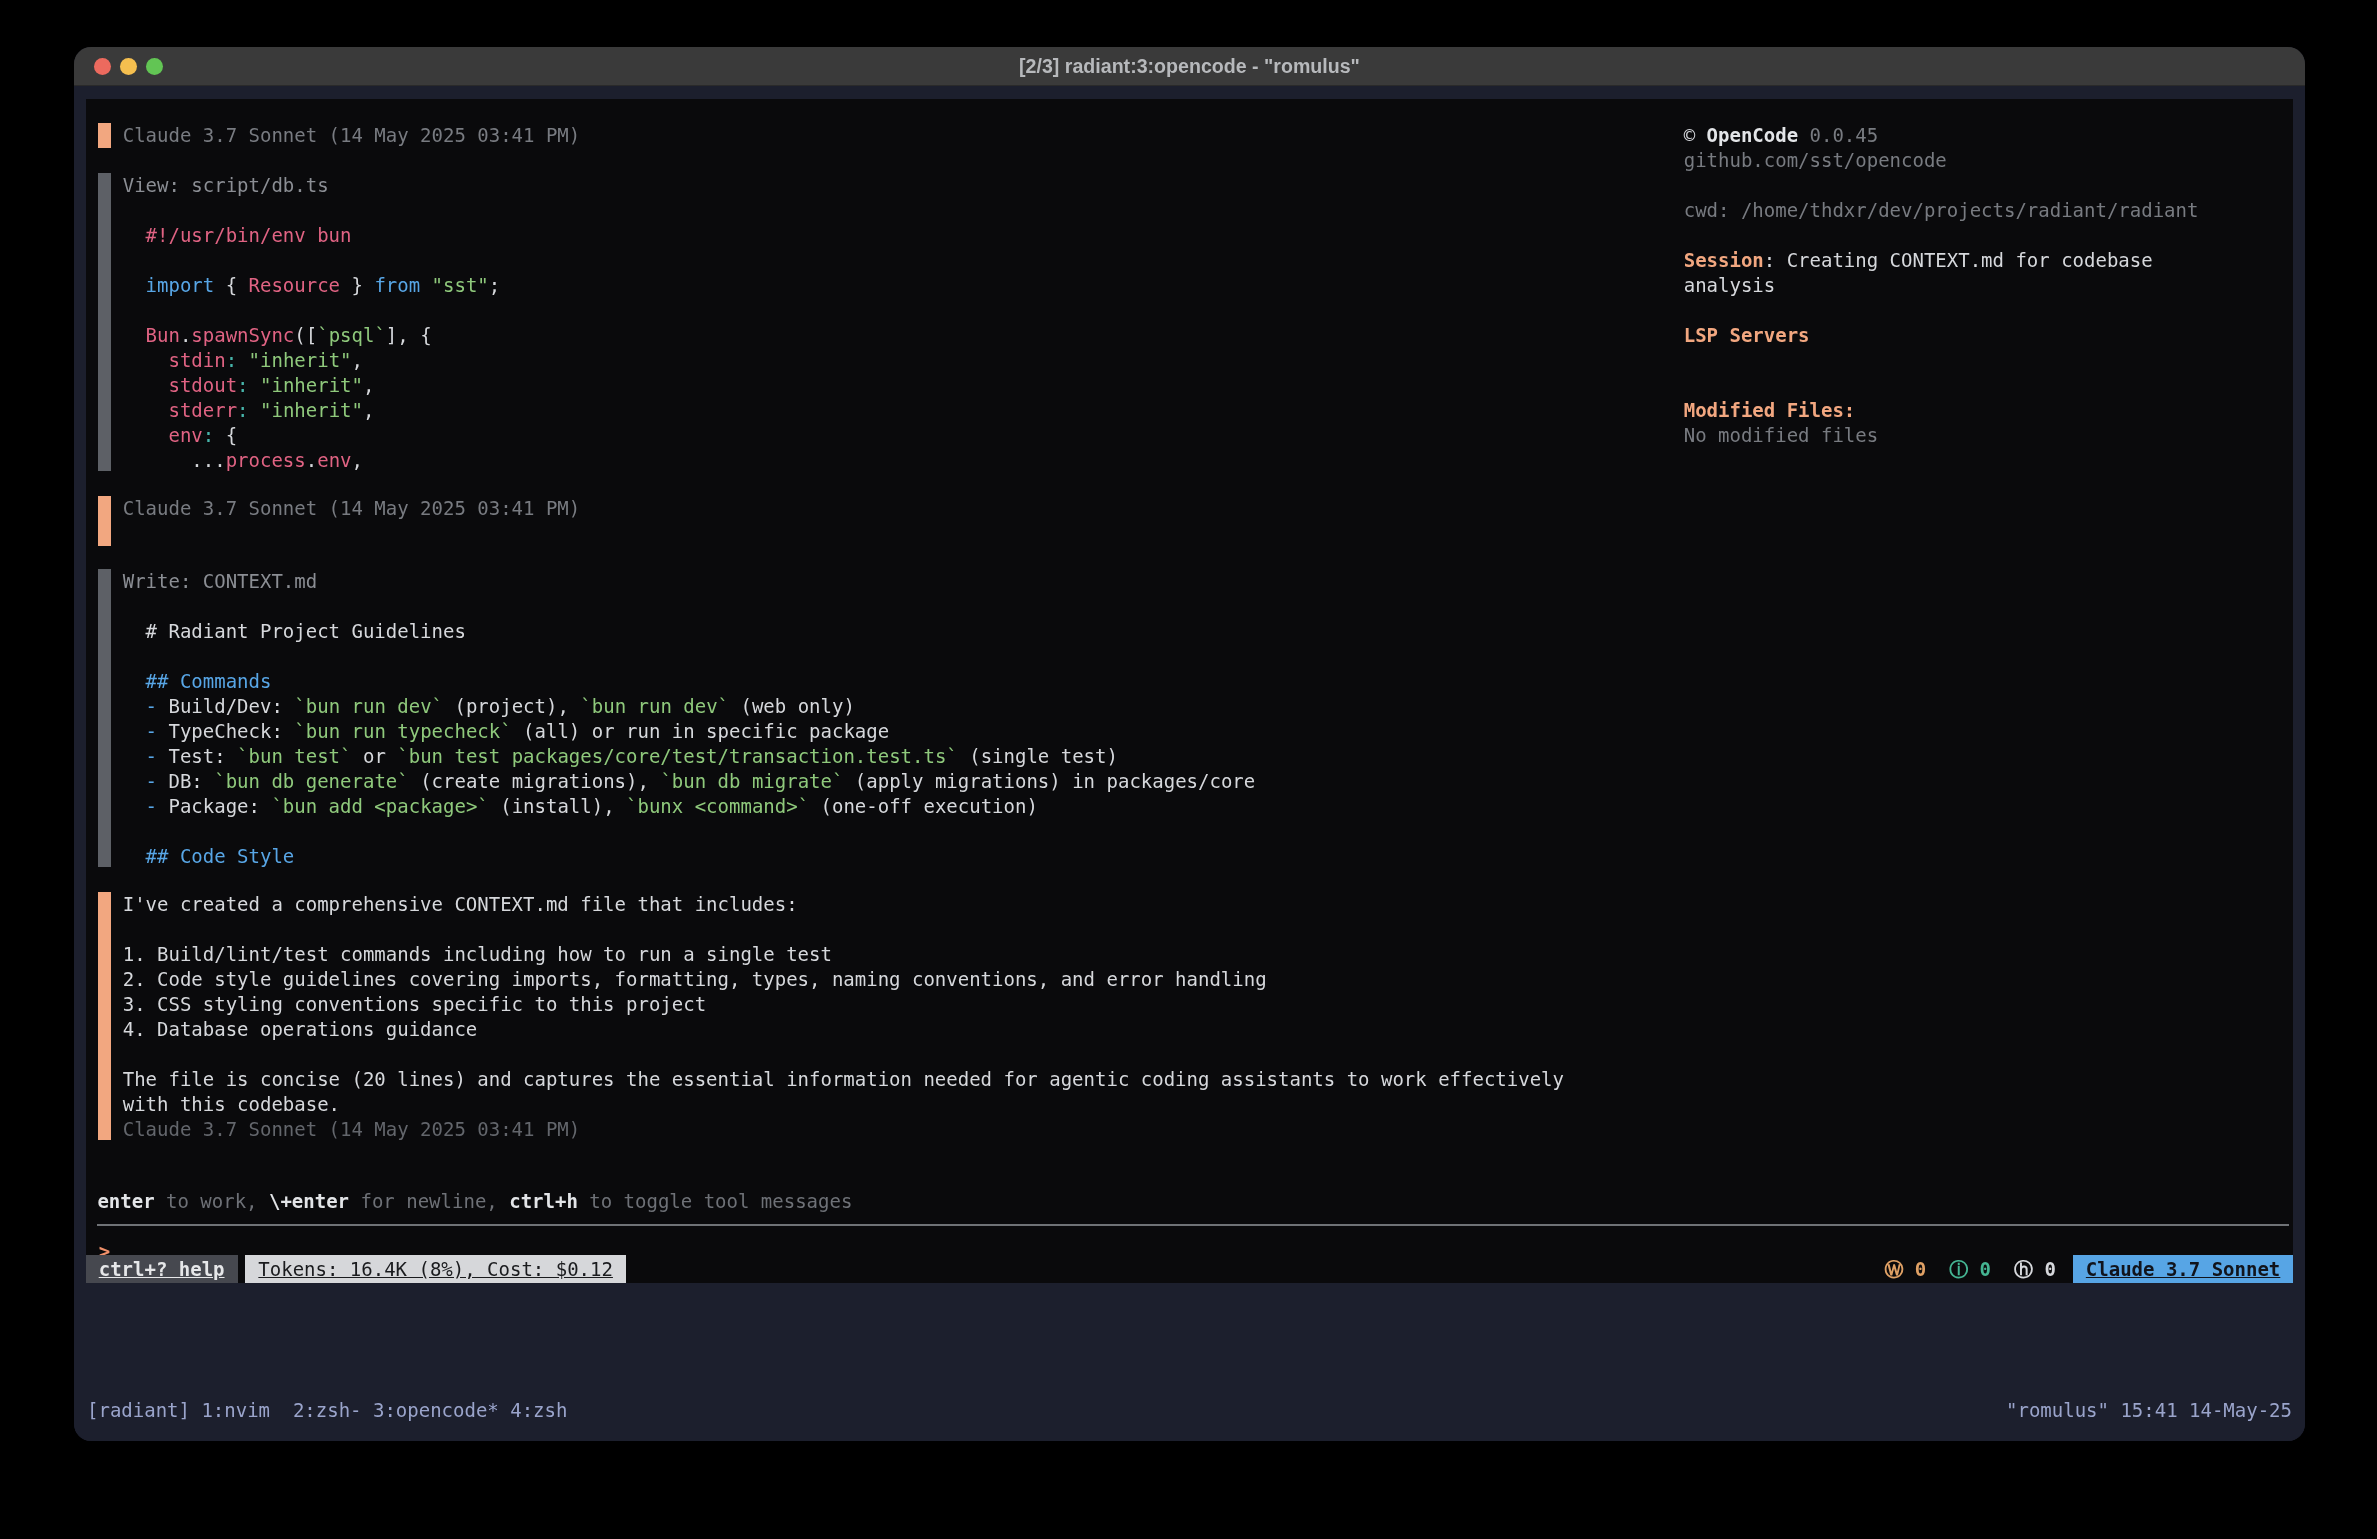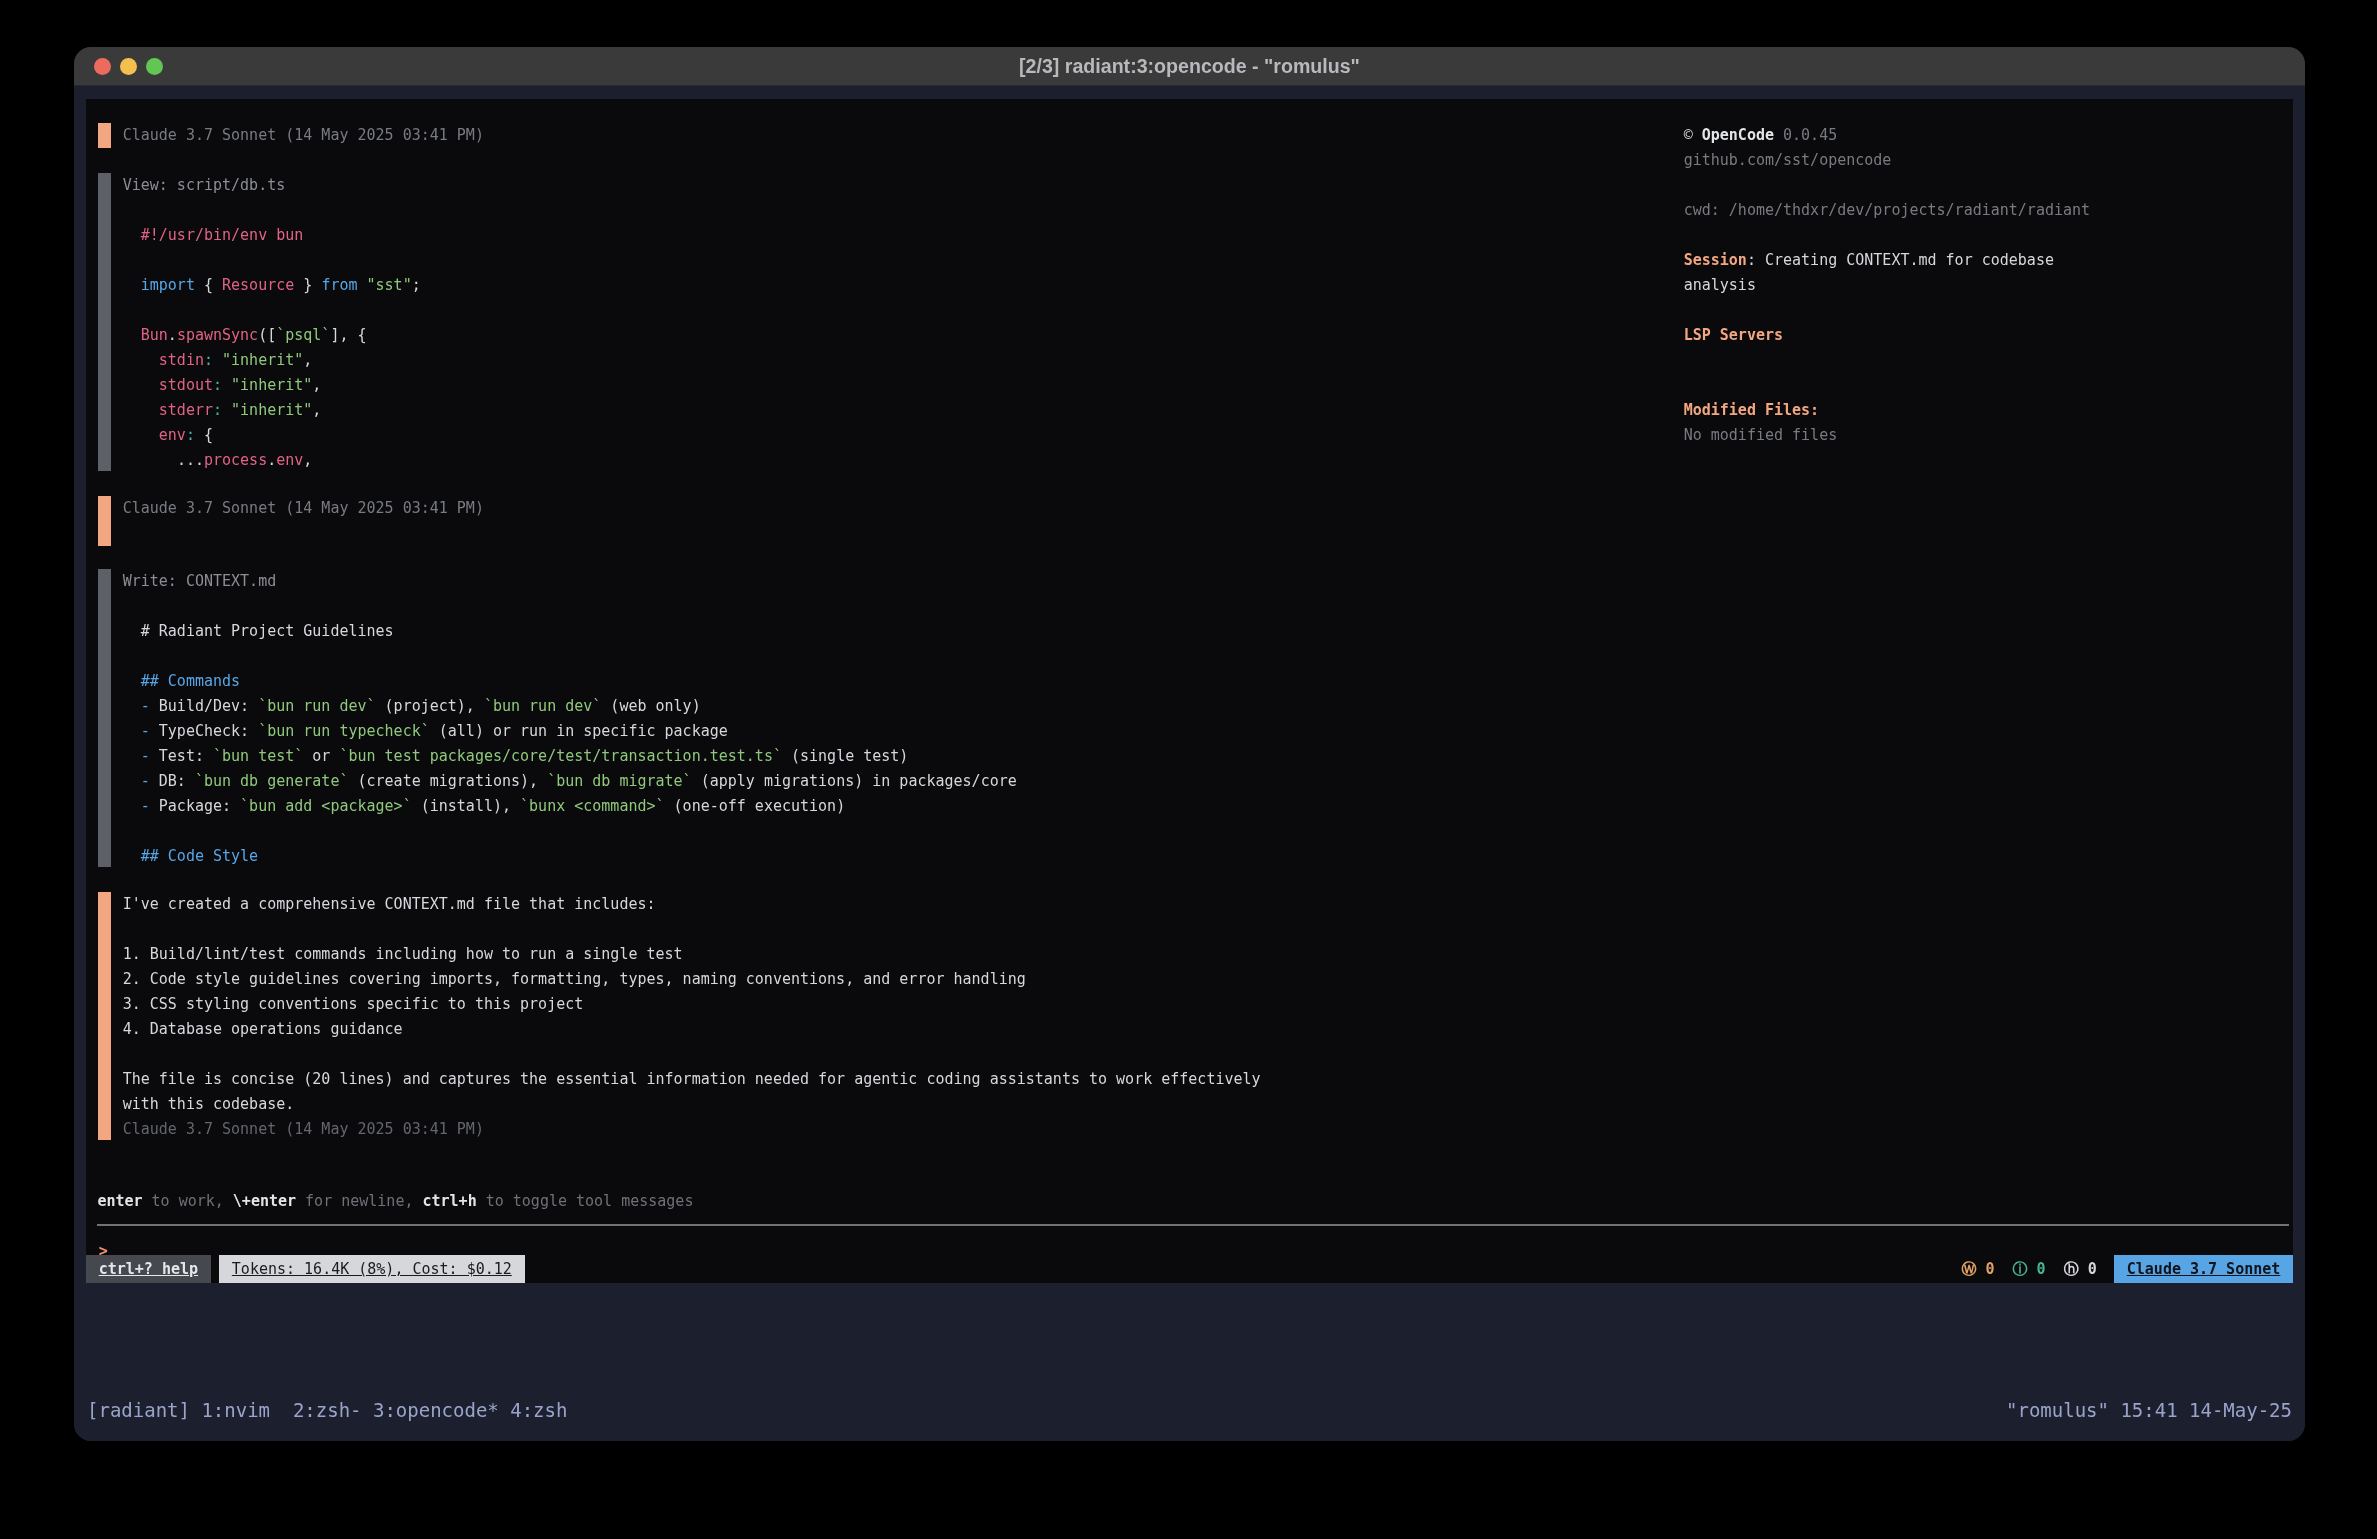--- a/index.html
+++ b/index.html
@@ -16,21 +16,21 @@
   .tl{position:absolute;top:11px;width:17px;height:17px;border-radius:50%;}
   .tl.red{left:20px;background:#ec6a5e;}
   .tl.yellow{left:46px;background:#f5bf4f;}
   .tl.green{left:72px;background:#62c554;}
   .title{
     position:absolute;left:0;right:0;top:0;height:39px;line-height:39px;text-align:center;
     font-family:"Liberation Sans",sans-serif;font-weight:bold;font-size:19.6px;color:#b7b9bc;
   }
   .tui{
     position:absolute;left:11.7px;right:11.7px;top:52px;height:1184px;background:#0a0a0c;
-    font-family:"DejaVu Sans Mono",monospace;font-size:15px;color:#d6d8dc;
+    font-family:"DejaVu Sans Mono",monospace;font-size:19px;color:#d6d8dc;
   }
   .block{position:absolute;left:37px;white-space:pre;}
   .t-line{height:25px;line-height:25px;white-space:pre;}
   .bar{position:absolute;left:12.4px;width:13px;}
   .bar.orange{background:#f2a780;}
   .bar.gray{background:#5d6066;}
   
   .c-gray{color:#787b81;}
   .c-dim{color:#63666c;}
   .c-label{color:#8b8e94;}

